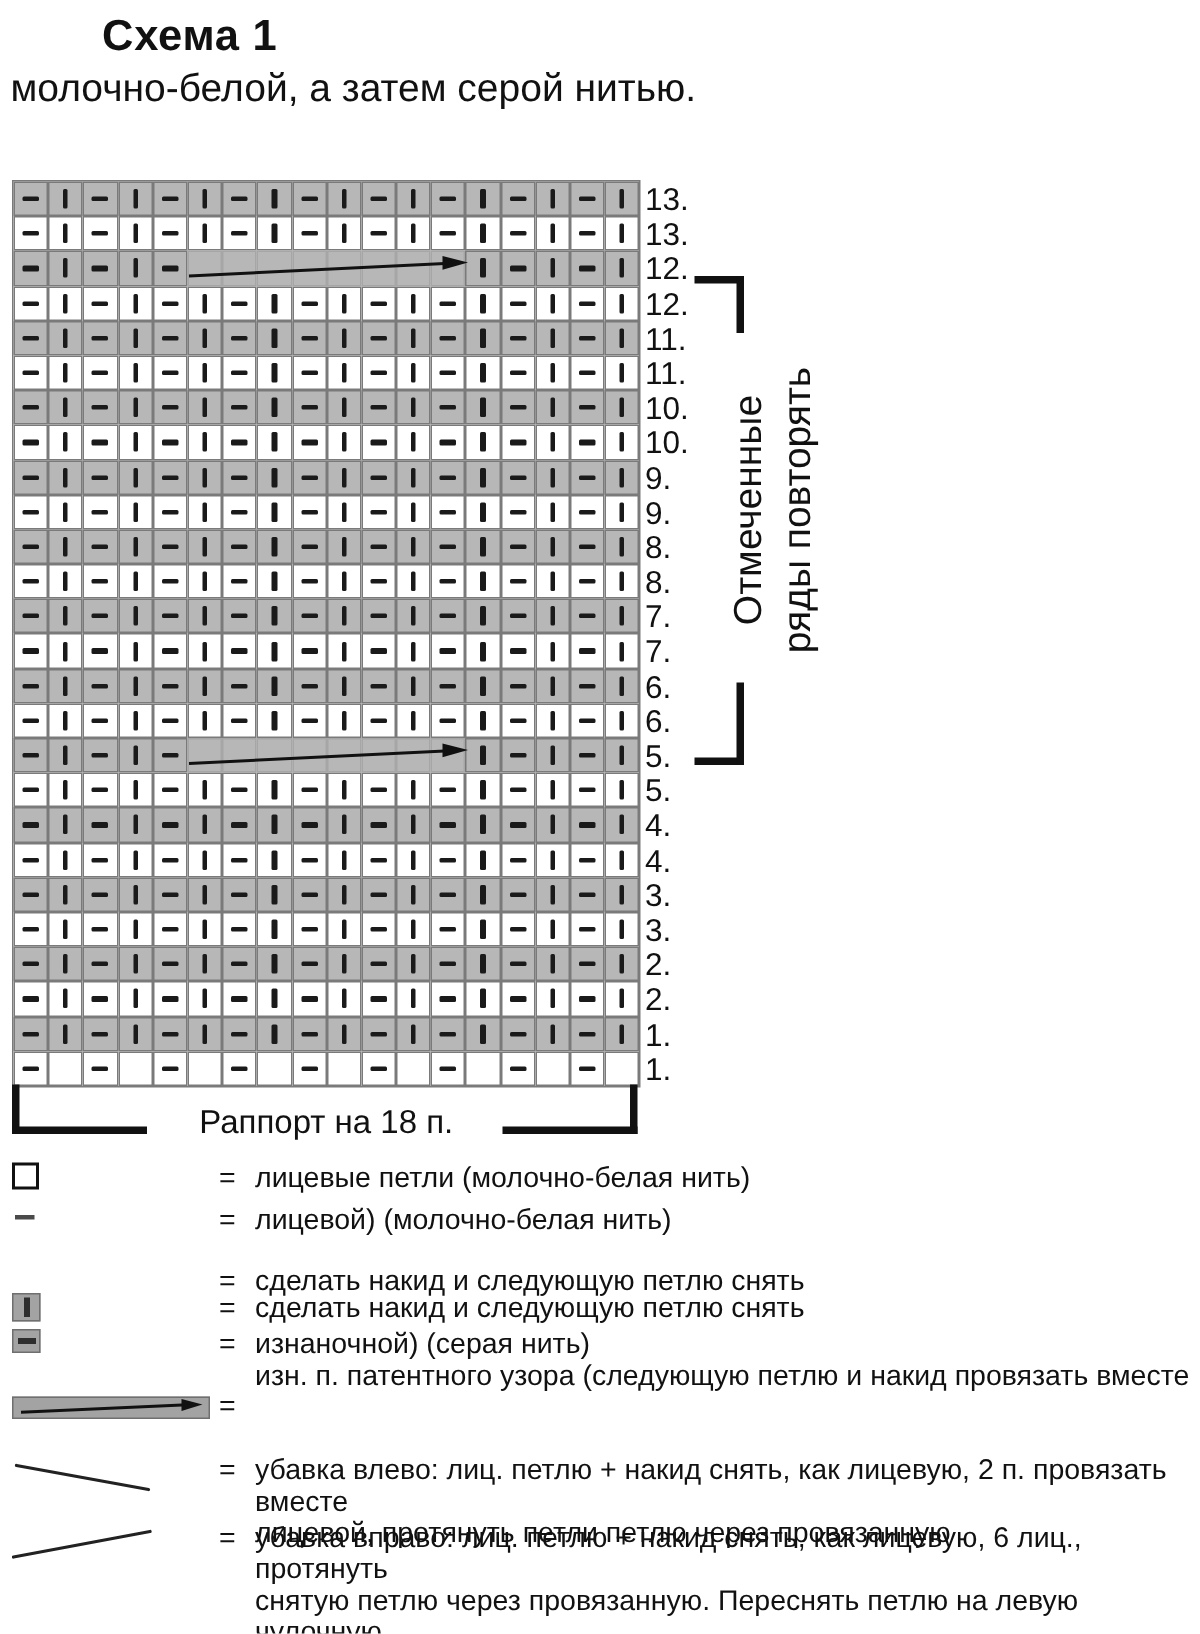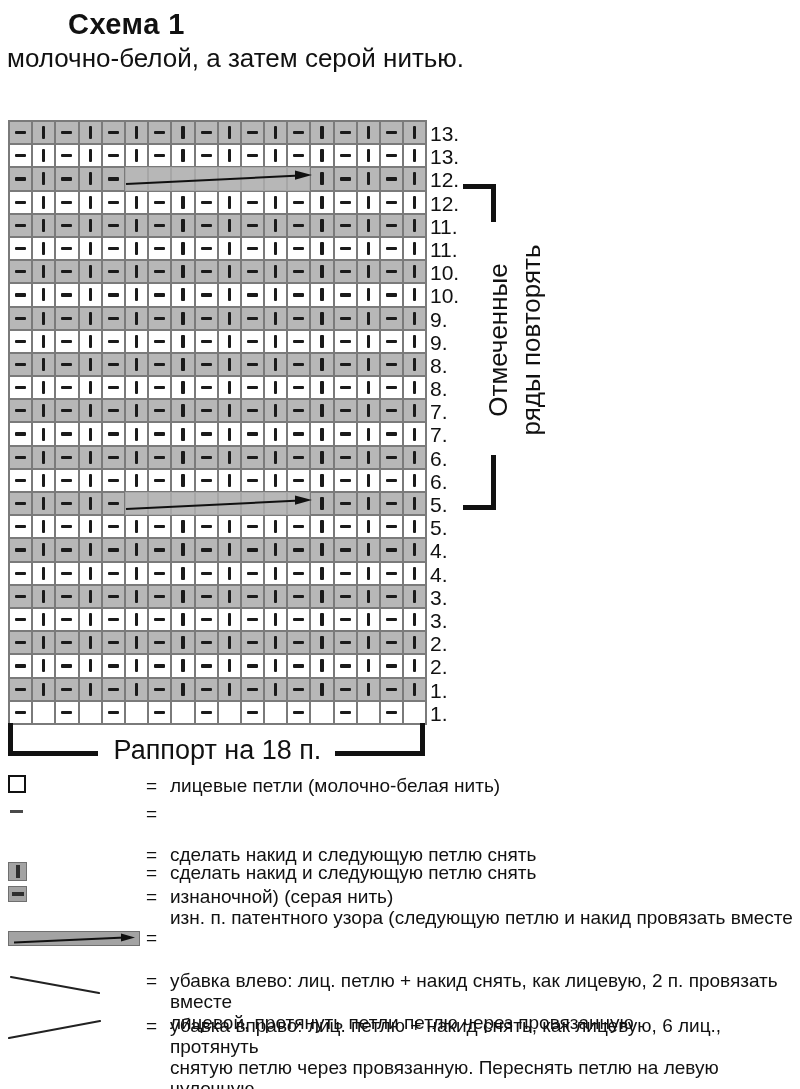--- a/index.html
+++ b/index.html
@@ -36,21 +36,21 @@
     border-bottom:5px solid #111; border-right:5px solid #111; }
   #side-note { left:417px; top:307px; width:196px; height:66px;
     transform:rotate(-90deg); text-align:center; font-size:26px; line-height:33px; }
 
   
   .rp-line { background:#111; position:absolute; }
   #rp-left-v  { left:8px;  top:723px; width:5px;  height:33px; }
   #rp-right-v { left:420px; top:723px; width:5px; height:33px; }
   #rp-left-h  { left:8px;  top:751px; width:90px; height:5px; }
   #rp-right-h { left:335px; top:751px; width:90px; height:5px; }
-  #rapport-label { left:100px; top:735px; width:235px; text-align:center; font-size:27px; }
+  #rapport-label { left:100px; top:735px; width:235px; text-align:center; font-size:22px; }
 
   
   #legend { position:absolute; left:0; top:0; width:800px; }
   .legend-item { position:absolute; left:0; width:800px; }
   .legend-sym { position:absolute; left:8px; top:0; display:block; }
   .legend-eq { position:absolute; left:146px; top:0; font-size:19px; line-height:21px; }
   .legend-text { position:absolute; left:170px; top:0; width:628px;
     font-size:19px; line-height:21px; }
   .lg-square-white { display:block; width:18px; height:18px;
     border:2.5px solid #111; background:#fff; }
@@ -1490,20 +1490,21 @@
       <div class="legend-text">
         <div>лицевые петли (молочно-белая нить)</div>
       </div>
     </div>
     <div class="legend-item" style="top: 803px;">
       <span class="legend-sym" style="top: 0px;">
         <span class="lg-dash"></span>
       </span>
       <span class="legend-eq">=</span>
       <div class="legend-text">
+        <div>лицевой) (молочно-белая нить)</div>
       </div>
     </div>
     <div class="legend-item" style="top: 844px;">
       <span class="legend-sym" style="top: 0px;">
         <span class="lg-blank"></span>
       </span>
       <span class="legend-eq">=</span>
       <div class="legend-text">
         <div>сделать накид и следующую петлю снять</div>
       </div>

